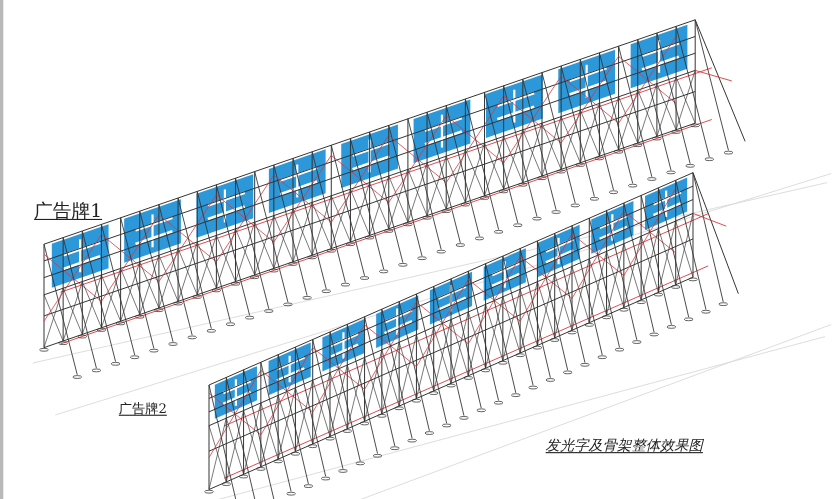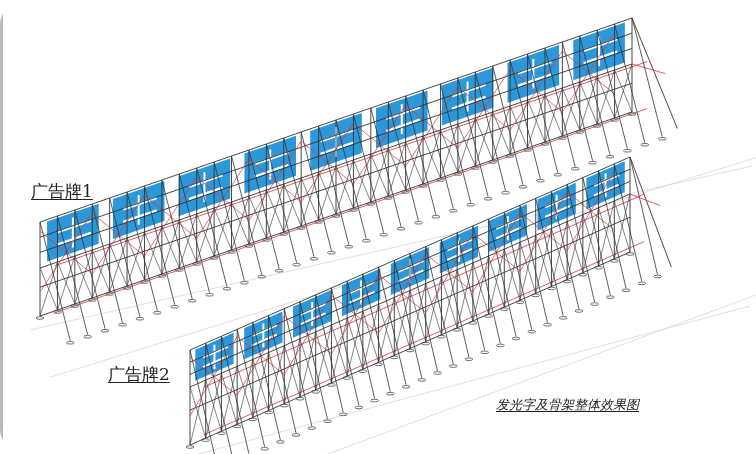--- a/index.html
+++ b/index.html
@@ -1,21 +1,21 @@
 <!DOCTYPE html>
 <html><head>
 <meta charset="utf-8">
 <style>
   html,body{margin:0;padding:0;background:#ffffff;}
-  #canvas{position:relative;width:756px;height:454px;overflow:hidden;background:#ffffff;border-radius:25px;}
+  #canvas{position:relative;width:756px;height:454px;overflow:hidden;background:#ffffff;}
   #left-border{position:absolute;left:0;top:0;width:3px;height:454px;background:#b9b9b9;}
   svg{position:absolute;left:0;top:0;}
   .label{position:absolute;font-family:"DejaVu Serif","Liberation Serif",serif;color:#222;text-decoration:underline;text-underline-offset:2px;white-space:nowrap;}
   #label1{left:31px;top:180px;font-size:17px;}
-  #label2{left:108px;top:363px;font-size:17px;}
+  #label2{left:108px;top:363px;font-size:12px;}
   #caption{left:496px;top:396px;font-size:13px;font-style:italic;}
 </style>
 </head>
 <body>
 
 <div id="canvas">
   <div id="left-border"></div>
 
   <svg id="scene" width="756" height="454" viewBox="0 0 756 454">
       <g>

